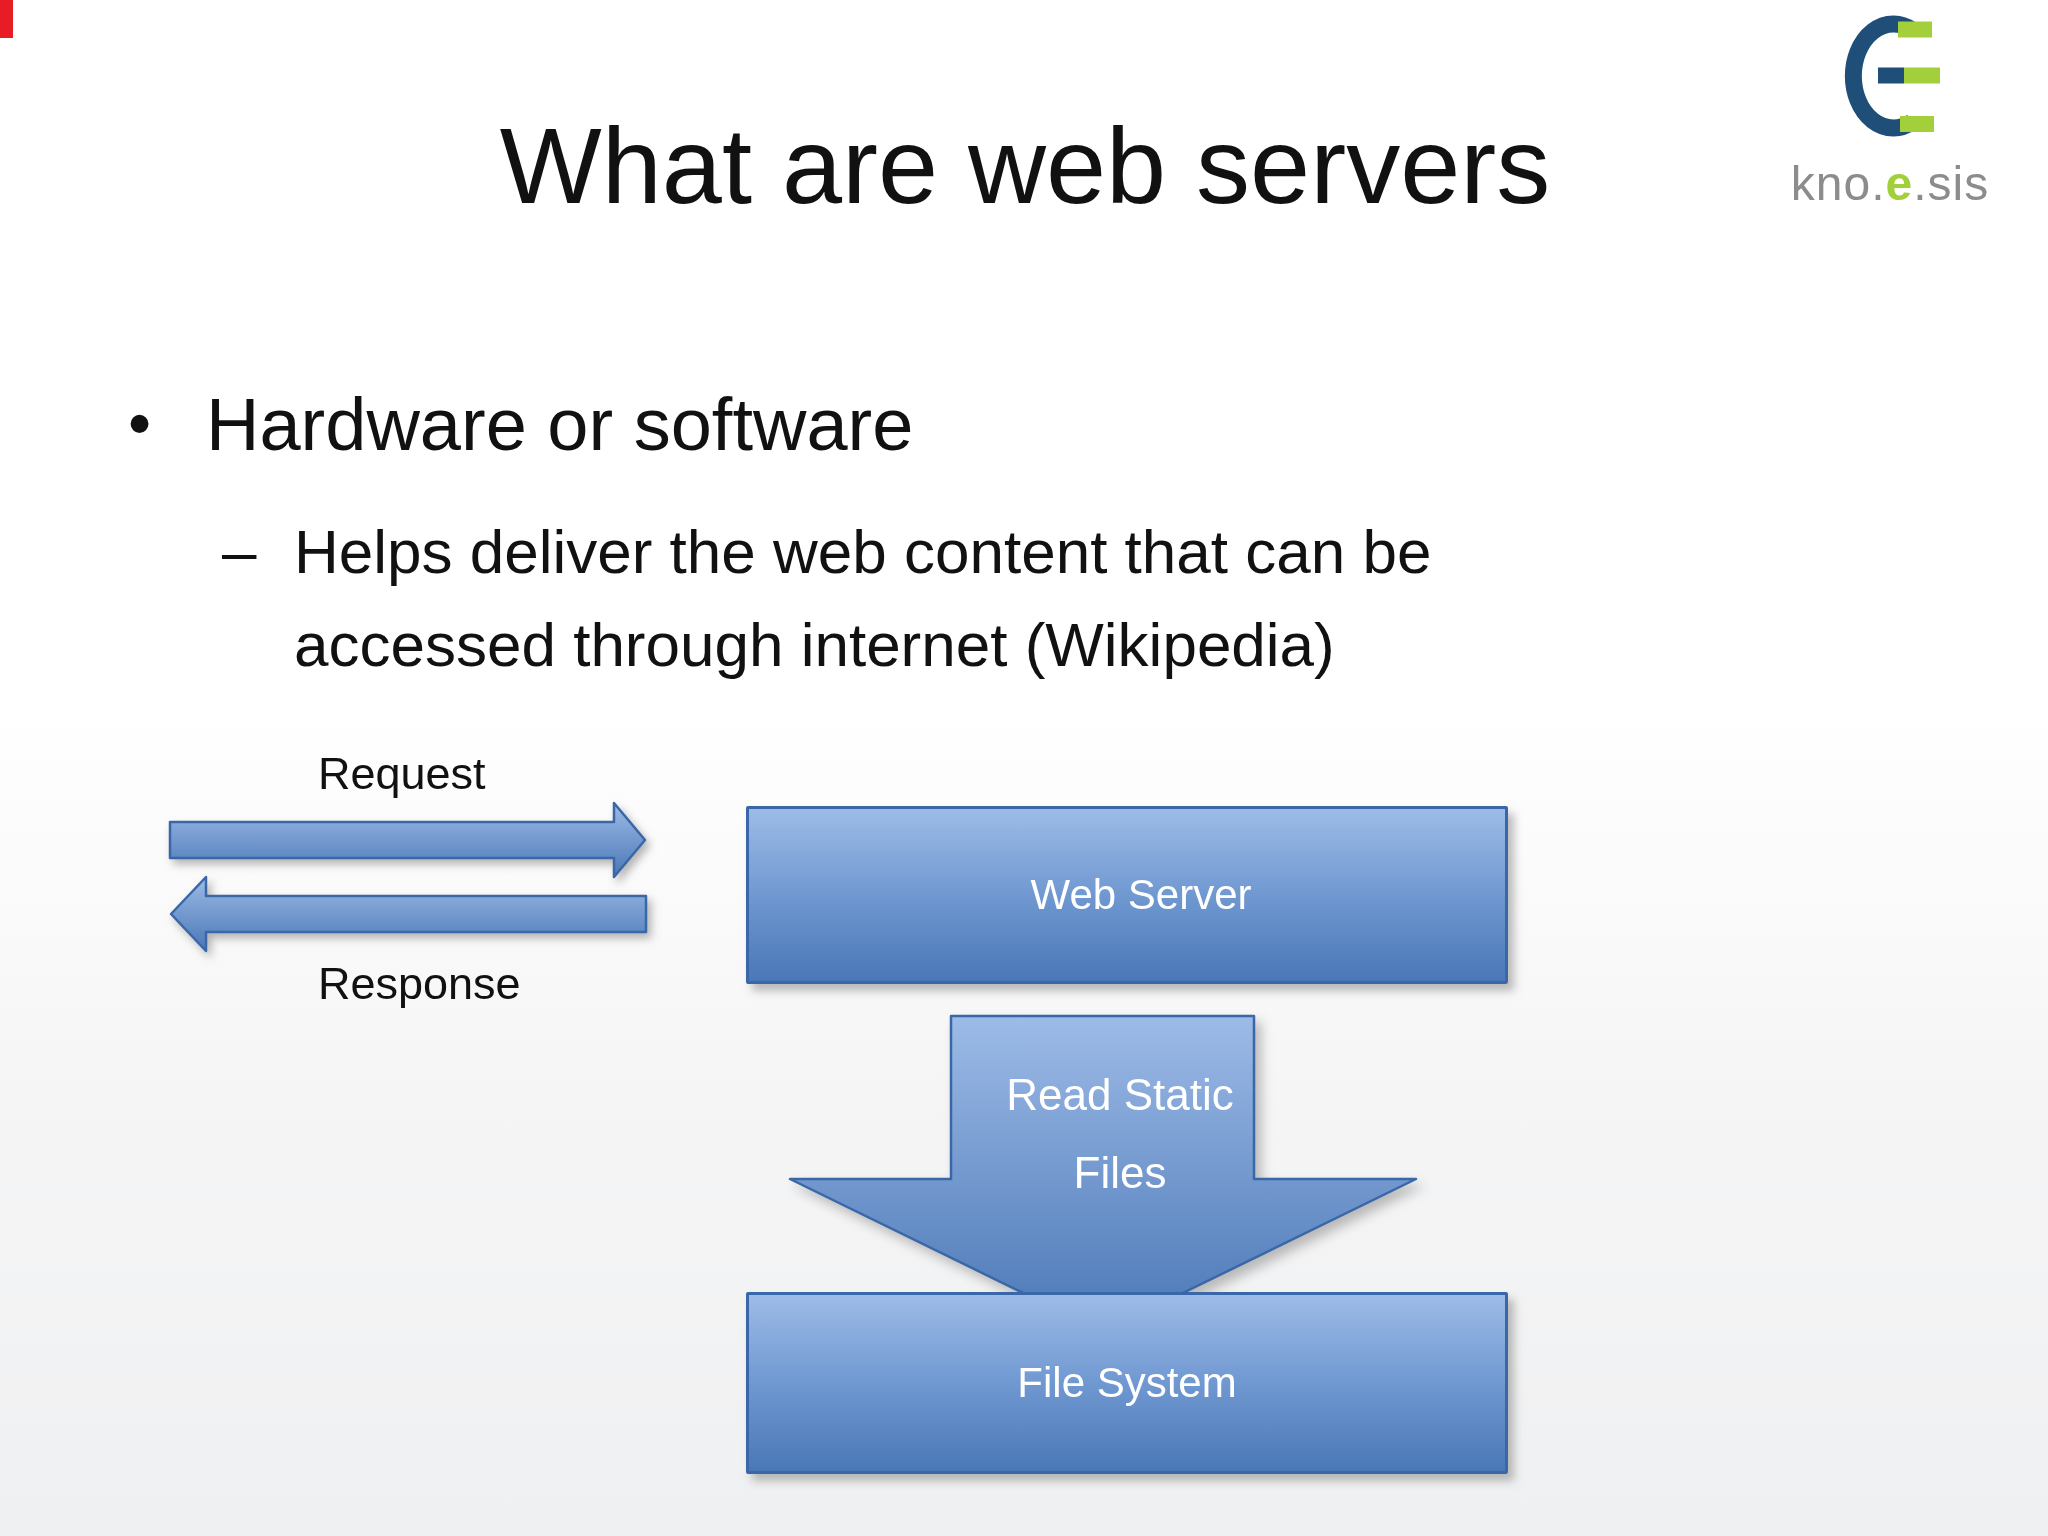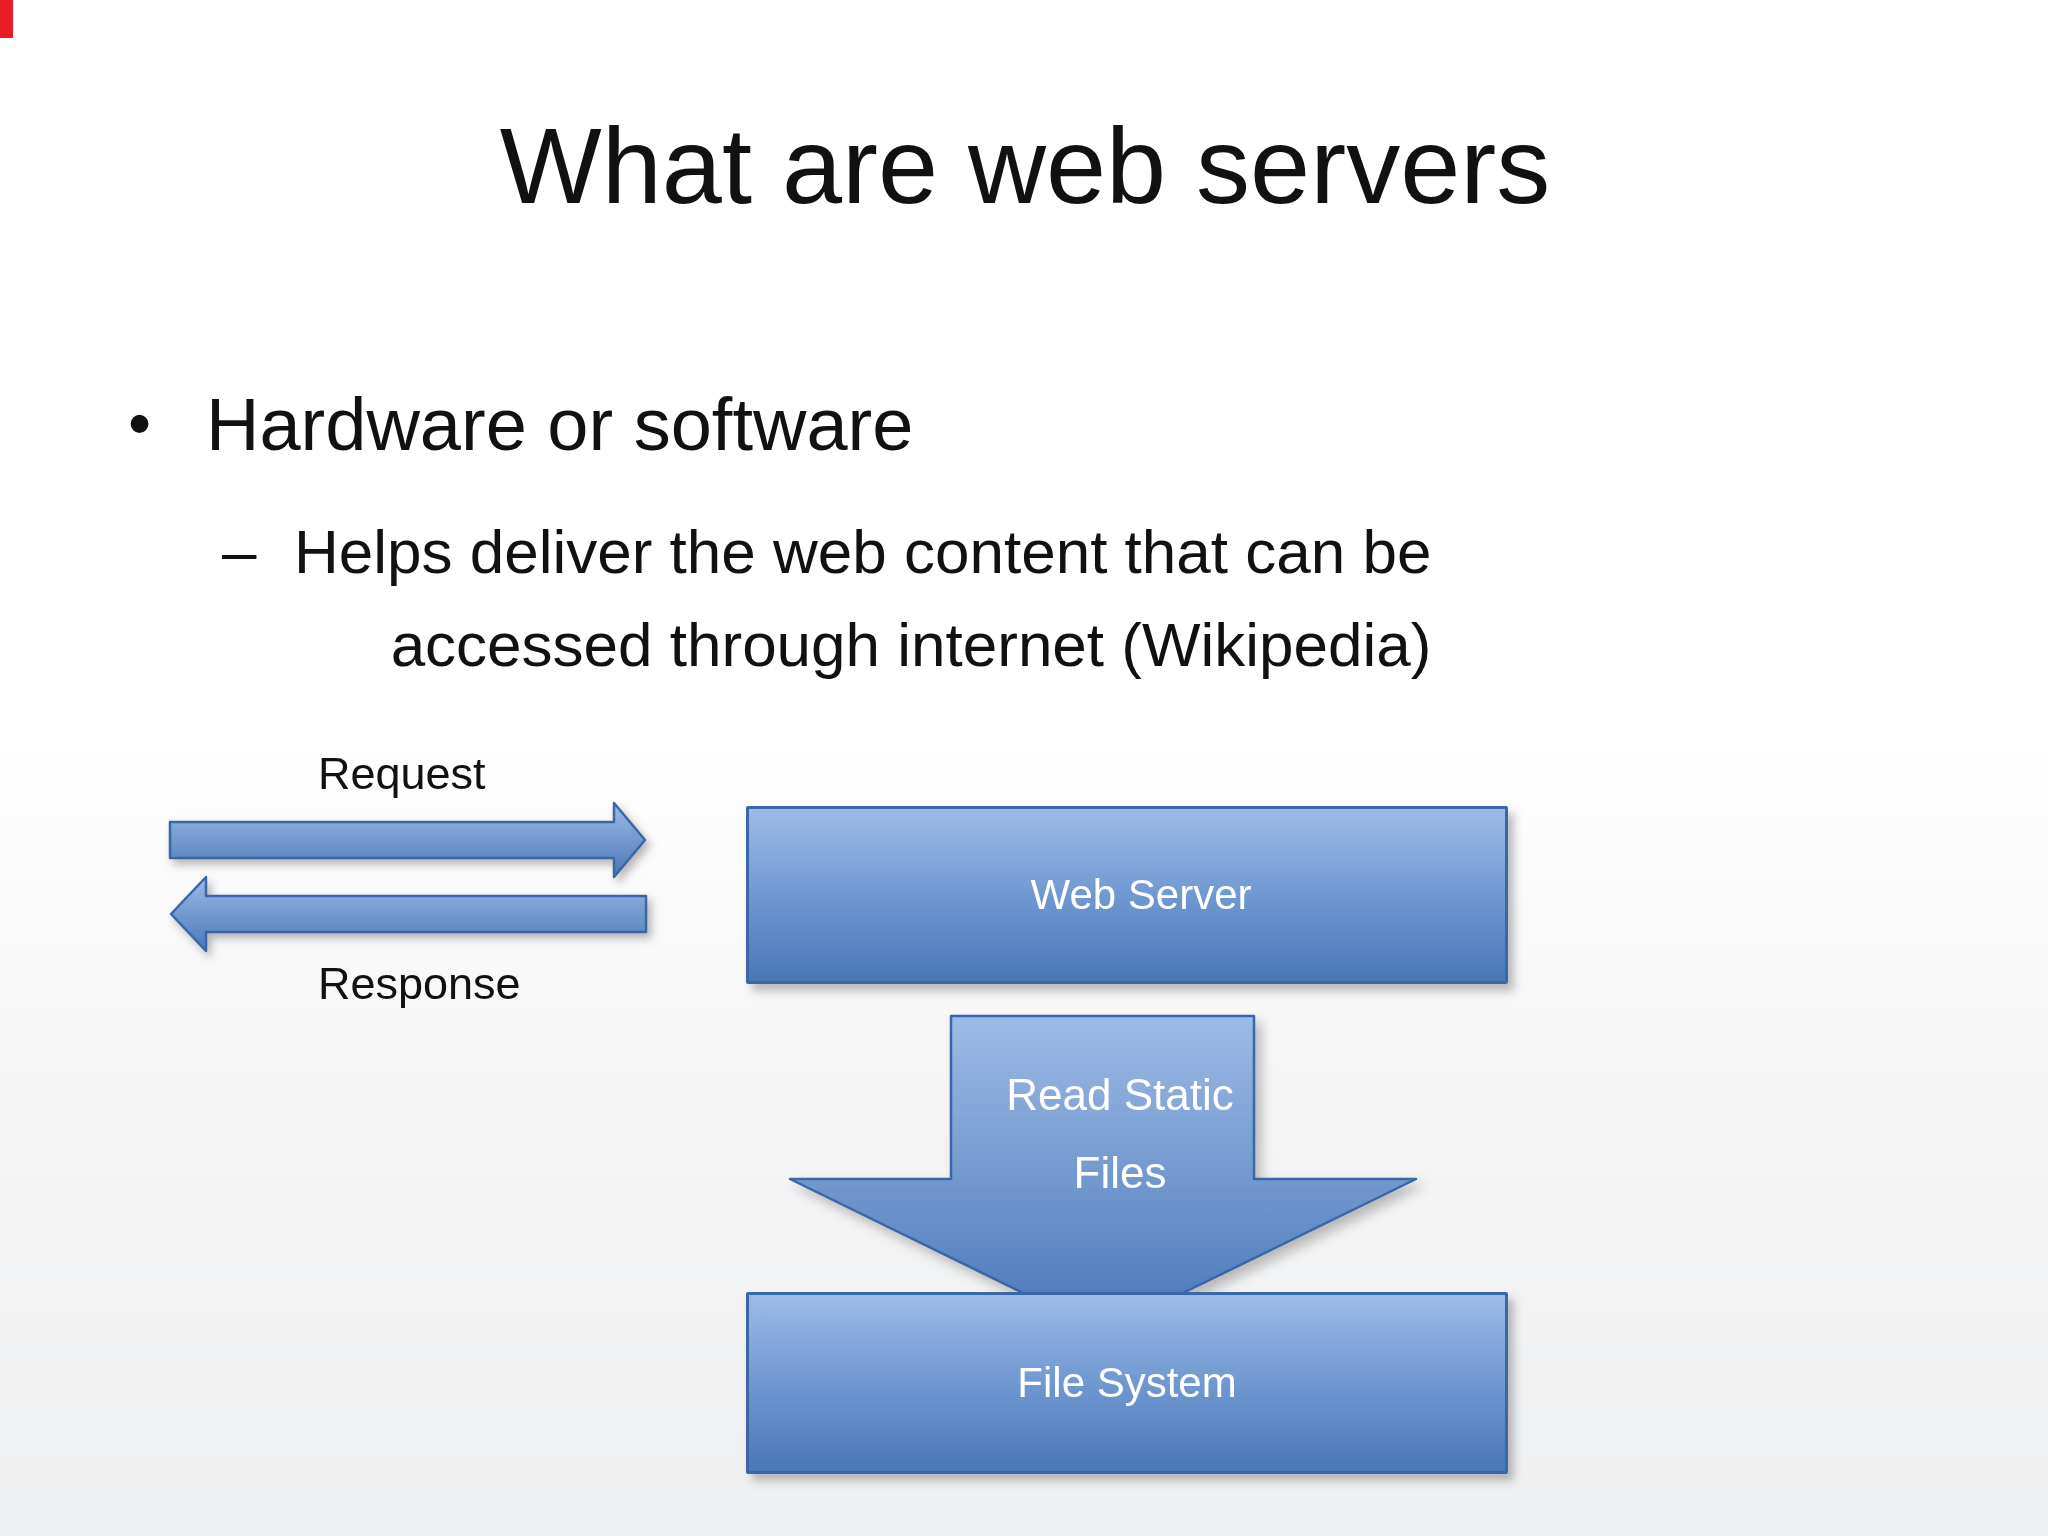--- a/index.html
+++ b/index.html
@@ -30,21 +30,21 @@
   .logo{position:absolute;right:8px;top:10px;width:300px;text-align:center;}
   .logo svg{display:block;margin:0 auto;}
   .logo-text{margin-top:14px;font-size:48px;letter-spacing:1px;color:var(--logo-text-gray);white-space:nowrap;}
   .logo-text .green-e{color:var(--logo-green);font-weight:bold;}
   
   .bullet-main{position:absolute;left:128px;top:382px;display:flex;color:var(--text-black);}
   .bullet-main .marker{width:78px;font-size:66px;line-height:1.25;}
   .bullet-main .txt{font-size:74px;line-height:1.15;}
   .bullet-sub{position:absolute;left:222px;top:505px;display:flex;color:var(--text-black);}
   .bullet-sub .marker{width:72px;font-size:62px;line-height:1.5;}
-  .bullet-sub .txt{font-size:62px;line-height:1.5;text-align:right;}
+  .bullet-sub .txt{font-size:62px;line-height:1.5;}
   
   .diagram-label{position:absolute;font-size:45px;color:var(--text-black);white-space:nowrap;}
   .label-request{left:318px;top:748px;}
   .label-response{left:318px;top:958px;text-align:center;}
   .arrow-svg{position:absolute;filter:drop-shadow(4px 5px 4px rgba(110,110,110,0.5));}
   .arrow-right{left:168px;top:799px;}
   .arrow-left{left:168px;top:871px;}
   .arrow-down{left:788px;top:1014px;filter:drop-shadow(6px 7px 6px rgba(110,110,110,0.45));}
   .flow-box{
     position:absolute;left:746px;width:762px;
@@ -63,20 +63,30 @@
 </style>
 </head>
 <body>
 
 <div class="slide">
 
   <div class="red-bar"></div>
 
   <h1 class="title">What are web servers</h1>
 
+  <div class="logo">
+    <svg width="104" height="132" viewBox="0 0 104 132">
+      <path d="M 74 20 A 40 52 0 1 0 74 112" fill="none" stroke="var(--logo-navy,#1f4e79)" stroke-width="17"></path>
+      <rect x="40" y="57.5" width="26" height="16" fill="var(--logo-navy,#1f4e79)"></rect>
+      <rect x="60" y="11.5" width="34" height="16" fill="var(--logo-green,#a3cf3b)"></rect>
+      <rect x="66" y="57.5" width="36" height="16" fill="var(--logo-green,#a3cf3b)"></rect>
+      <rect x="62" y="106" width="34" height="16" fill="var(--logo-green,#a3cf3b)"></rect>
+    </svg>
+    <div class="logo-text"><span>kno.</span><span class="green-e">e</span><span>.sis</span></div>
+  </div>
 
   <div class="bullet-main">
     <span class="marker">•</span>
     <span class="txt">Hardware or software</span>
   </div>
 
   <div class="bullet-sub">
     <span class="marker">–</span>
     <span class="txt">
       <div>Helps deliver the web content that can be</div>

